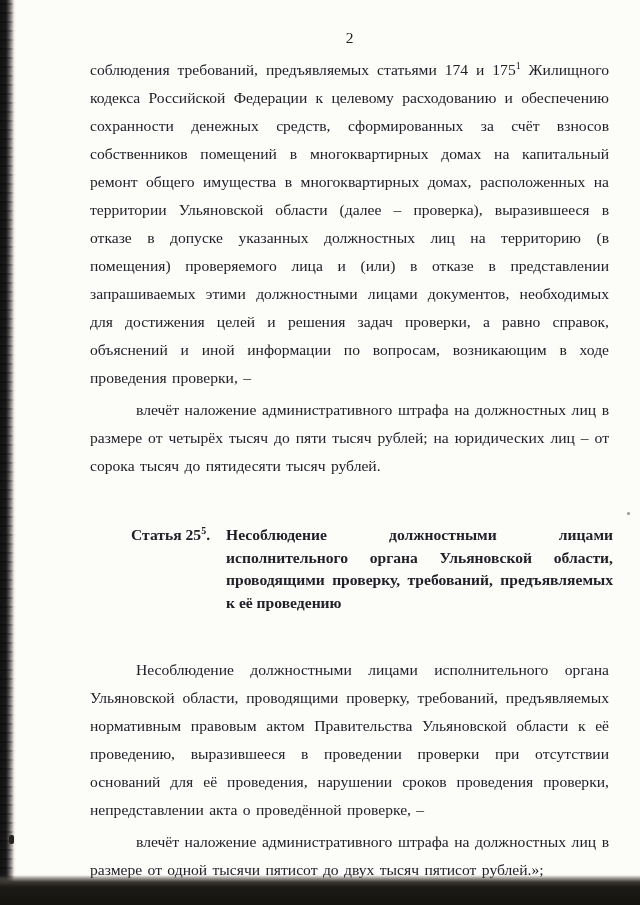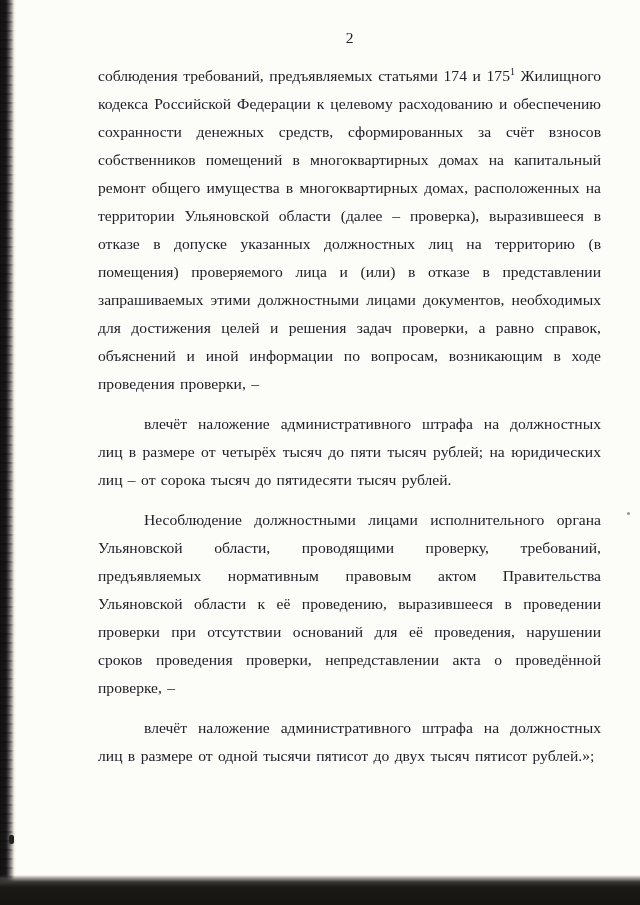--- a/index.html
+++ b/index.html
@@ -40,21 +40,21 @@
     top: 26px;
     width: 527px;
   }
   .page-number {
     text-align: center;
     font-size: 15.5px;
     line-height: 24px;
     margin: 0 0 6px 0;
   }
   p.body {
-    margin: 12px;
+    margin: 4px;
     font-size: 15.6px;
     line-height: 28px;
     text-align: justify;
     text-align-last: left;
     word-spacing: 1.5px;
   }
   p.body.indent { text-indent: 46px; }
   sup { font-size: 10px; line-height: 0; }
 
   .article-heading {
@@ -81,20 +81,24 @@
 <div class="page">
 
   <div class="text-col">
 
     <div class="page-number">2</div>
 
     <p class="body">соблюдения требований, предъявляемых статьями 174 и 175<sup>1</sup> Жилищного кодекса Российской Федерации к целевому расходованию и обеспечению сохранности денежных средств, сформированных за счёт взносов собственников помещений в многоквартирных домах на капитальный ремонт общего имущества в многоквартирных домах, расположенных на территории Ульяновской области (далее – проверка), выразившееся в отказе в допуске указанных должностных лиц на территорию (в помещения) проверяемого лица и (или) в отказе в представлении запрашиваемых этими должностными лицами документов, необходимых для достижения целей и решения задач проверки, а равно справок, объяснений и иной информации по вопросам, возникающим в ходе проведения проверки, –</p>
 
     <p class="body indent">влечёт наложение административного штрафа на должностных лиц в размере от четырёх тысяч до пяти тысяч рублей; на юридических лиц – от сорока тысяч до пятидесяти тысяч рублей.</p>
 
+    <div class="article-heading">
+      <span class="label">Статья 25<sup>5</sup>.</span>
+      <span class="title">Несоблюдение должностными лицами исполнительного органа Ульяновской области, проводящими проверку, требований, предъявляемых к её проведению</span>
+    </div>
 
     <p class="body indent">Несоблюдение должностными лицами исполнительного органа Ульяновской области, проводящими проверку, требований, предъявляемых нормативным правовым актом Правительства Ульяновской области к её проведению, выразившееся в проведении проверки при отсутствии оснований для её проведения, нарушении сроков проведения проверки, непредставлении акта о проведённой проверке, –</p>
 
     <p class="body indent">влечёт наложение административного штрафа на должностных лиц в размере от одной тысячи пятисот до двух тысяч пятисот рублей.»;</p>
 
 
   </div>
 
   <div class="scan-left"></div>
   <div class="scan-bottom"></div>

